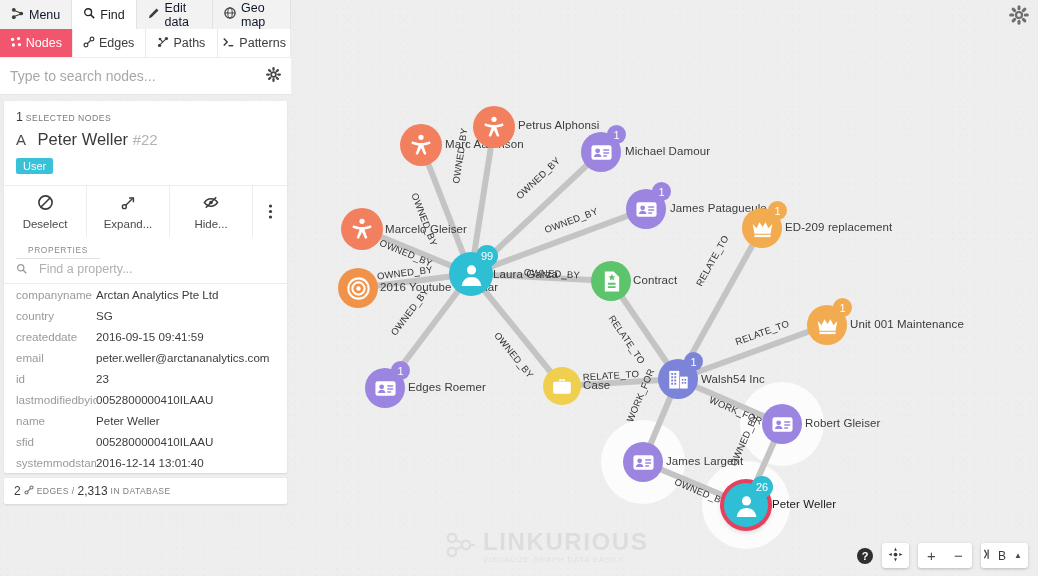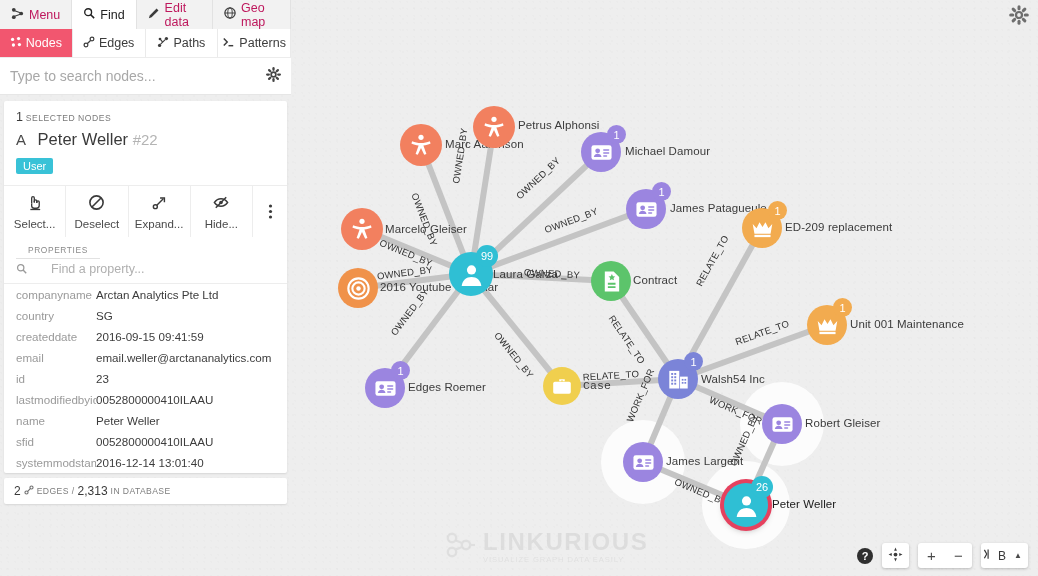--- a/index.html
+++ b/index.html
@@ -79,21 +79,21 @@
   #watermark .wm-sub {
     font-size: 7.6px; letter-spacing: .9px; color: #c2c2c2; margin-top: 2px;
   }
 
   
   #left { position: absolute; left: 0; top: 0; width: 291px; height: 576px; z-index: 5; }
 
   .topbar { display: flex; height: 29px; background: #f2f2f2; }
   .topbar .tab {
     display: flex; align-items: center; gap: 5px;
-    padding: 0 11px; font-size: 12.5px; color: #be185d;
+    padding: 0 11px; font-size: 12.5px; color: #0f172a;
     background: #f2f2f2; cursor: default;
     border-right: 1px solid #e2e2e2;
   }
   .topbar .tab.active { background: #fff; color: #222; }
 
   .subtabs { display: flex; height: 28px; background: #fff; }
   .subtabs .stab {
     flex: 1; display: flex; align-items: center; justify-content: center; gap: 4px;
     font-size: 12.5px; color: #3c3c3c;
     background: #fff; border-right: 1px solid #eaeaea;
@@ -130,21 +130,21 @@
     padding: 8px 0 7px 0; font-size: 11.5px; color: #4a4a4a;
     border-right: 1px solid #ededed; gap: 5px;
   }
   .actions .act.more { flex: 0 0 34px; border-right: 0; }
 
   .prop-head {
     padding: 8px 12px 3px 12px; font-size: 8.4px; color: #8a8a8a;
     letter-spacing: .6px; border-bottom: 1px solid #e2e2e2; display: inline-block;
   }
   .prop-search {
-    display: flex; align-items: center; gap: 24px;
+    display: flex; align-items: center; gap: 12px;
     padding: 3px 12px 5px 12px; border-bottom: 1px solid #ededed;
     margin-top: -2px;
   }
   .prop-search input {
     flex: 1; border: 0; outline: 0; font-size: 12.5px; color: #333;
     font-family: "Liberation Sans", sans-serif; background: transparent;
   }
   .prop-search input::placeholder { color: #b0b0b0; }
 
   #prop-list { max-height: 240px; overflow: hidden; }
@@ -232,21 +232,21 @@
         <div class="node-label" style="left: 518px; top: 126px; transform: translateY(-50%);">Petrus Alphonsi</div>
         <div class="node-label" style="left: 385px; top: 230px; transform: translateY(-50%);">Marcelo Gleiser</div>
         <div class="node-label" style="left: 380px; top: 288px; transform: translateY(-50%);">2016 Youtube Webinar</div>
         <div class="node-label" style="left: 625px; top: 152px; transform: translateY(-50%);">Michael Damour</div>
         <div class="node-label" style="left: 670px; top: 209px; transform: translateY(-50%);">James Patagueule</div>
         <div class="node-label" style="left: 493px; top: 275px; transform: translateY(-50%);">Laura Garza</div>
         <div class="node-label" style="left: 633px; top: 281px; transform: translateY(-50%);">Contract</div>
         <div class="node-label" style="left: 785px; top: 228px; transform: translateY(-50%);">ED-209 replacement</div>
         <div class="node-label" style="left: 850px; top: 325px; transform: translateY(-50%);">Unit 001 Maintenance</div>
         <div class="node-label" style="left: 408px; top: 388px; transform: translateY(-50%);">Edges Roemer</div>
-        <div class="node-label" style="left: 583px; top: 386px; transform: translateY(-50%); font-family: Liberation Mono, monospace;">Case</div>
+        <div class="node-label" style="left: 583px; top: 386px; transform: translateY(-50%);">Case</div>
         <div class="node-label" style="left: 701px; top: 380px; transform: translateY(-50%);">Walsh54 Inc</div>
         <div class="node-label" style="left: 805px; top: 424px; transform: translateY(-50%);">Robert Gleiser</div>
         <div class="node-label" style="left: 666px; top: 462px; transform: translateY(-50%);">James Largent</div>
         <div class="node-label selected" style="left: 772px; top: 505px; transform: translateY(-50%);">Peter Weller</div>
       </div>
     <div id="graph-nodes">
         <div class="node" style="left: 400px; top: 124px; height: 42px; width: 42px; background: rgb(242, 128, 95);">
           <span>
             <svg width="24" height="24" viewBox="0 0 24 24">
               <circle cx="12" cy="4.3" r="2.6" fill="#fff"></circle>
@@ -557,31 +557,20 @@
         <span class="nid">#22</span>
       </div>
       <div class="sel-cats">
         <span class="cat-chip">User</span>
       </div>
 
       <div class="actions">
         <div class="act">
           <span>
             <svg width="17" height="17" viewBox="0 0 18 18">
-              <path d="M6 10V4.2a1.4 1.4 0 012.8 0V9" fill="none" stroke="#3a3a3a" stroke-width="1.4"></path>
-              <path d="M8.8 9V7.6a1.3 1.3 0 012.6 0V9.4" fill="none" stroke="#3a3a3a" stroke-width="1.4"></path>
-              <path d="M11.4 9.6V8.6a1.3 1.3 0 012.6 0v3.6c0 1.6-1.3 2.9-3 2.9H8.6c-1.3 0-2.6-1-2.6-2.6V10" fill="none" stroke="#3a3a3a" stroke-width="1.4"></path>
-              <line x1="4.6" y1="16.4" x2="15" y2="16.4" stroke="#3a3a3a" stroke-width="1.4"></line>
-            </svg>
-          </span>
-          <span>Select...</span>
-        </div>
-        <div class="act">
-          <span>
-            <svg width="17" height="17" viewBox="0 0 18 18">
               <circle cx="9" cy="9" r="7" fill="none" stroke="#3a3a3a" stroke-width="1.7"></circle>
               <line x1="4.2" y1="13.8" x2="13.8" y2="4.2" stroke="#3a3a3a" stroke-width="1.7"></line>
             </svg>
           </span>
           <span>Deselect</span>
         </div>
         <div class="act">
           <span>
             <svg width="17" height="17" viewBox="0 0 18 18">
               <circle cx="4.6" cy="13.4" r="2.1" fill="none" stroke="#3a3a3a" stroke-width="1.5"></circle>
@@ -633,21 +622,21 @@
             <div class="prop-row">
               <div class="k">country</div>
               <div class="v">SG</div>
             </div>
             <div class="prop-row">
               <div class="k">createddate</div>
               <div class="v">2016-09-15 09:41:59</div>
             </div>
             <div class="prop-row">
               <div class="k">email</div>
-              <div class="v">email.weller@arctananalytics.com</div>
+              <div class="v">peter.weller@arctananalytics.com</div>
             </div>
             <div class="prop-row">
               <div class="k">id</div>
               <div class="v">23</div>
             </div>
             <div class="prop-row">
               <div class="k">lastmodifiedbyid</div>
               <div class="v">0052800000410ILAAU</div>
             </div>
             <div class="prop-row">

